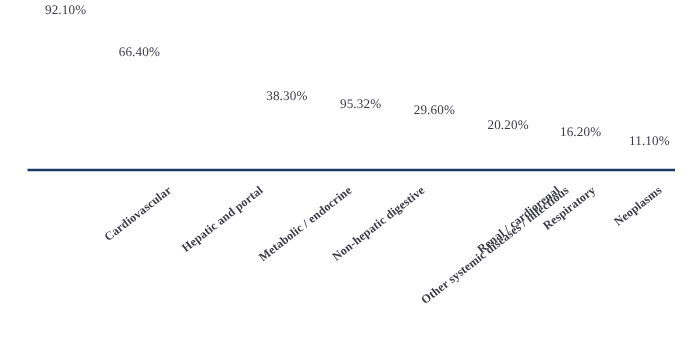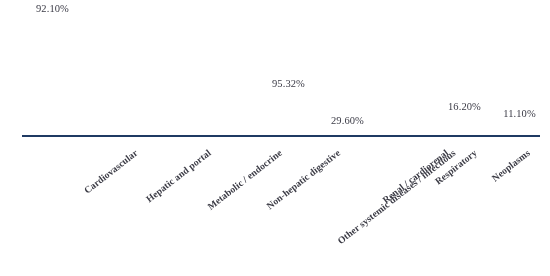--- a/index.html
+++ b/index.html
@@ -76,27 +76,30 @@
 <body>
 
 <div id="chart-root">
 
   <div class="plot">
 
     <div class="axis-line"></div>
 
     <div class="bar-value" style="left:22px; top:3px; width:61px;">92.10%</div>
 
+    <div class="bar-value" style="left:81px; top:37px; width:61px;">66.40%</div>
 
 
+    <div class="bar-value" style="left:199px; top:72px; width:61px;">38.30%</div>
 
     <div class="bar-value" style="left:258px; top:78px; width:61px;">95.32%</div>
 
-    <div class="bar-value" style="left:317px; top:83px; width:61px;margin-top:32px;">29.60%</div>
+    <div class="bar-value" style="left:317px; top:83px; width:61px;">29.60%</div>
 
+    <div class="bar-value" style="left:376px; top:95px; width:61px;">20.20%</div>
 
     <div class="bar-value" style="left:434px; top:101px; width:61px;">16.20%</div>
 
     <div class="bar-value" style="left:489px; top:108px; width:61px;">11.10%</div>
 
   </div>
 
   <div class="labels-layer">
 
     <div class="cat-label" style="left:68px; top:147px;">Cardiovascular</div>

